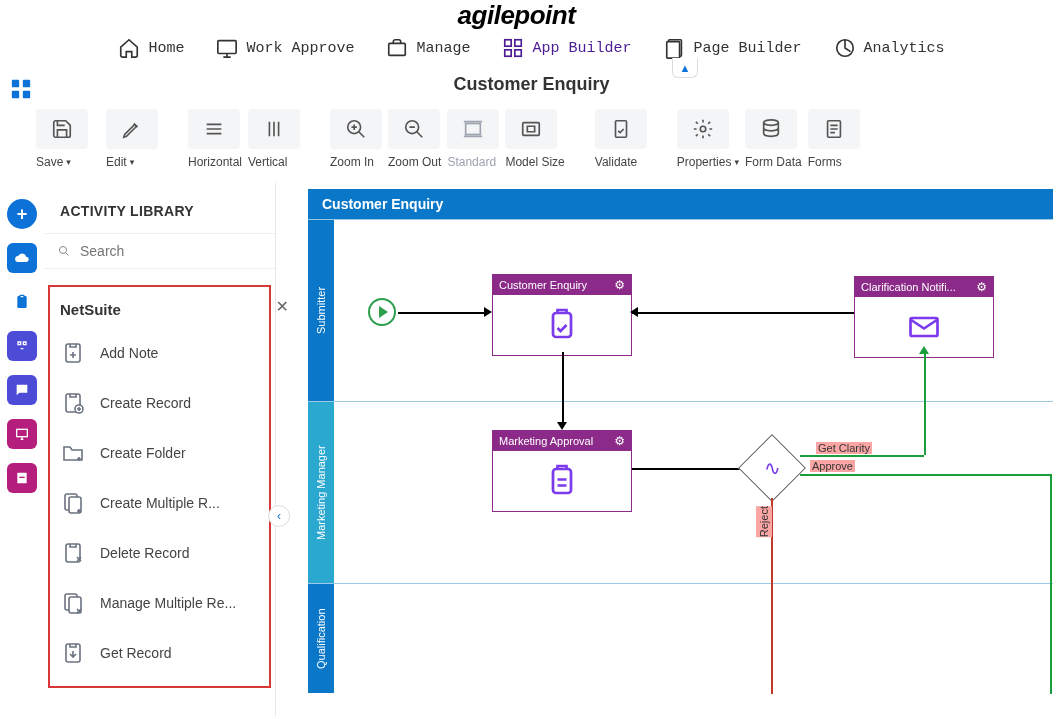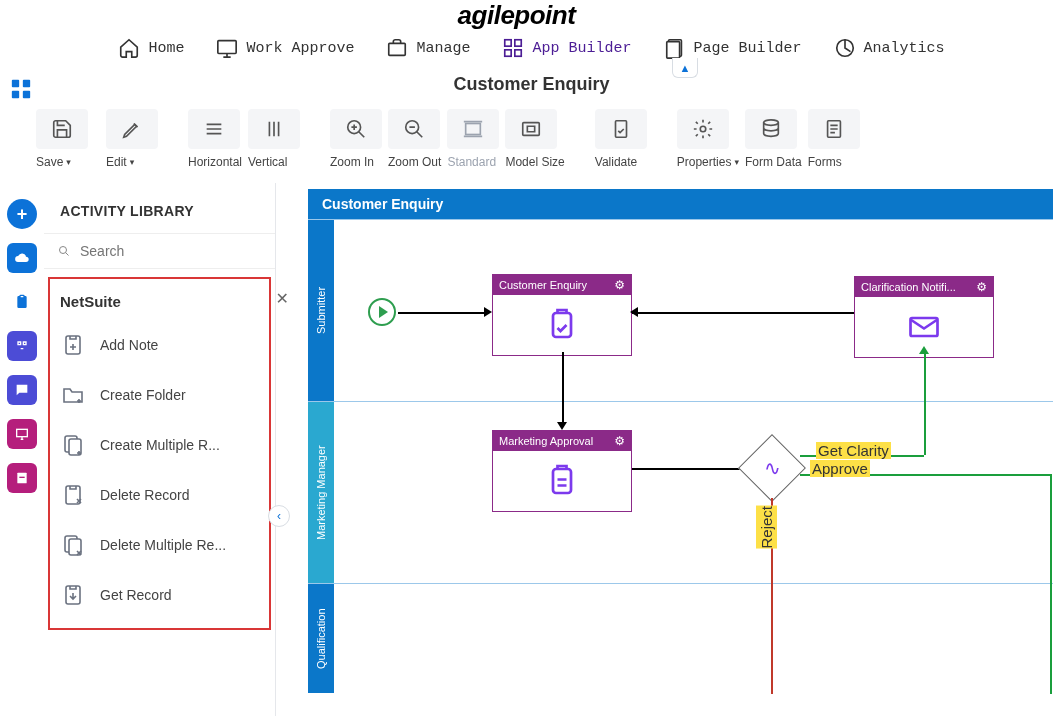--- a/index.html
+++ b/index.html
@@ -42,21 +42,21 @@
 .rail-btn.pink { background: #b51e7c; color: #fff; }
 .rail-btn.plus { background: #0c72d8; color: #fff; border-radius: 50%; font-size: 18px; font-weight: bold; }
 .rail-btn svg { width: 16px; height: 16px; }
 
 
 .lib-panel { width: 232px; background: #fff; border-right: 1px solid #e5e7eb; display: flex; flex-direction: column; }
 .lib-header { font-size: 14px; font-weight: 700; color: #333; padding: 20px 16px 14px; letter-spacing: 0.3px; }
 .lib-search { display: flex; align-items: center; padding: 8px 14px; border-top: 1px solid #eee; border-bottom: 1px solid #eee; gap: 10px; }
 .lib-search input { border: none; outline: none; font-size: 14px; flex: 1; color: #15803d; }
 .lib-search svg { width: 18px; height: 18px; color: #888; }
-.lib-group { position: relative; border: 2px solid #d93636; margin: 8px 4px 0 4px; padding: 6px 0 8px; }
+.lib-group { position: relative; border: 2px solid #d93636; margin: 16px 4px 0 4px; padding: 6px 0 8px; }
 .lib-group-title { font-size: 15px; font-weight: 600; color: #333; padding: 8px 10px 10px; display: flex; align-items: center; justify-content: space-between; }
 .lib-close { position: absolute; right: -20px; top: 10px; color: #666; cursor: pointer; font-size: 16px; }
 .lib-item { display: flex; align-items: center; gap: 14px; padding: 12px 10px; cursor: pointer; color: #444; font-size: 14px; }
 .lib-item-icon { width: 26px; height: 26px; color: #6b7280; display: flex; align-items: center; justify-content: center; }
 .lib-item-icon svg { width: 24px; height: 24px; }
 .lib-item .txt { white-space: nowrap; overflow: hidden; text-overflow: ellipsis; flex: 1; }
 
 
 .panel-collapse { position: absolute; left: 268px; top: 322px; width: 22px; height: 22px; border-radius: 50%; background: #fff; border: 1px solid #d8dde3; display: flex; align-items: center; justify-content: center; color: #0c72d8; cursor: pointer; font-size: 12px; z-index: 6; }
 
@@ -90,21 +90,21 @@
 .arrow.h { height: 1.5px; }
 .arrow.v { width: 1.5px; }
 .arrowhead { position: absolute; width: 0; height: 0; }
 .arrowhead.right { border-left: 8px solid #000; border-top: 5px solid transparent; border-bottom: 5px solid transparent; }
 .arrowhead.left { border-right: 8px solid #000; border-top: 5px solid transparent; border-bottom: 5px solid transparent; }
 .arrowhead.down { border-top: 8px solid #000; border-left: 5px solid transparent; border-right: 5px solid transparent; }
 .arrowhead.up { border-bottom: 8px solid #000; border-left: 5px solid transparent; border-right: 5px solid transparent; }
 .arrow.green { background: #1a9e3c; }
 .arrow.red { background: #c0392b; }
 .arrowhead.green.up { border-bottom-color: #1a9e3c; }
-.edge-label { position: absolute; font-size: 15px; color: #333; background: #fde047; padding: 0 2px; }
+.edge-label { position: absolute; font-size: 11px; color: #333; background: #fca5a5; padding: 0 2px; }
 .edge-label.v { writing-mode: vertical-rl; transform: rotate(180deg); }
 </style>
 </head>
 <body>
 
 <div class="topnav">
   <div class="logo"><span>agilepoint</span></div>
   <div class="nav-items">
     <div class="nav-item">
       <svg viewBox="0 0 24 24" fill="none" stroke="currentColor" stroke-width="1.8">
@@ -366,20 +366,31 @@
             <svg viewBox="0 0 24 24" fill="none" stroke="currentColor" stroke-width="1.6">
               <rect x="5" y="3" width="14" height="18" rx="2"></rect>
               <path d="M9 3v3h6V3M12 11v6M9 14h6"></path>
             </svg>
           </span>
         <span class="txt">Add Note</span>
       </div>
       <div class="lib-item">
         <span class="lib-item-icon">
             <svg viewBox="0 0 24 24" fill="none" stroke="currentColor" stroke-width="1.6">
+              <rect x="5" y="3" width="14" height="18" rx="2"></rect>
+              <path d="M9 3v3h6V3"></path>
+              <circle cx="18" cy="18" r="4" fill="#fff"></circle>
+              <path d="M18 16v4M16 18h4"></path>
+            </svg>
+          </span>
+        <span class="txt">Create Record</span>
+      </div>
+      <div class="lib-item">
+        <span class="lib-item-icon">
+            <svg viewBox="0 0 24 24" fill="none" stroke="currentColor" stroke-width="1.6">
               <path d="M3 6h6l2 3h10v10H3V6z"></path>
               <path d="M18 16v4M16 18h4"></path>
             </svg>
           </span>
         <span class="txt">Create Folder</span>
       </div>
       <div class="lib-item">
         <span class="lib-item-icon">
             <svg viewBox="0 0 24 24" fill="none" stroke="currentColor" stroke-width="1.6">
               <rect x="4" y="3" width="12" height="16" rx="2"></rect>
@@ -399,21 +410,21 @@
         <span class="txt">Delete Record</span>
       </div>
       <div class="lib-item">
         <span class="lib-item-icon">
             <svg viewBox="0 0 24 24" fill="none" stroke="currentColor" stroke-width="1.6">
               <rect x="4" y="3" width="12" height="16" rx="2"></rect>
               <rect x="8" y="6" width="12" height="16" rx="2" fill="#fff"></rect>
               <path d="M16 18l4 4M20 18l-4 4"></path>
             </svg>
           </span>
-        <span class="txt">Delete Multiple Re...</span>
+        <span class="txt">Manage Multiple Re...</span>
       </div>
       <div class="lib-item">
         <span class="lib-item-icon">
             <svg viewBox="0 0 24 24" fill="none" stroke="currentColor" stroke-width="1.6">
               <rect x="5" y="3" width="14" height="18" rx="2"></rect>
               <path d="M9 3v3h6V3M12 10v6M9 13l3 3 3-3"></path>
             </svg>
           </span>
         <span class="txt">Get Record</span>
       </div>

